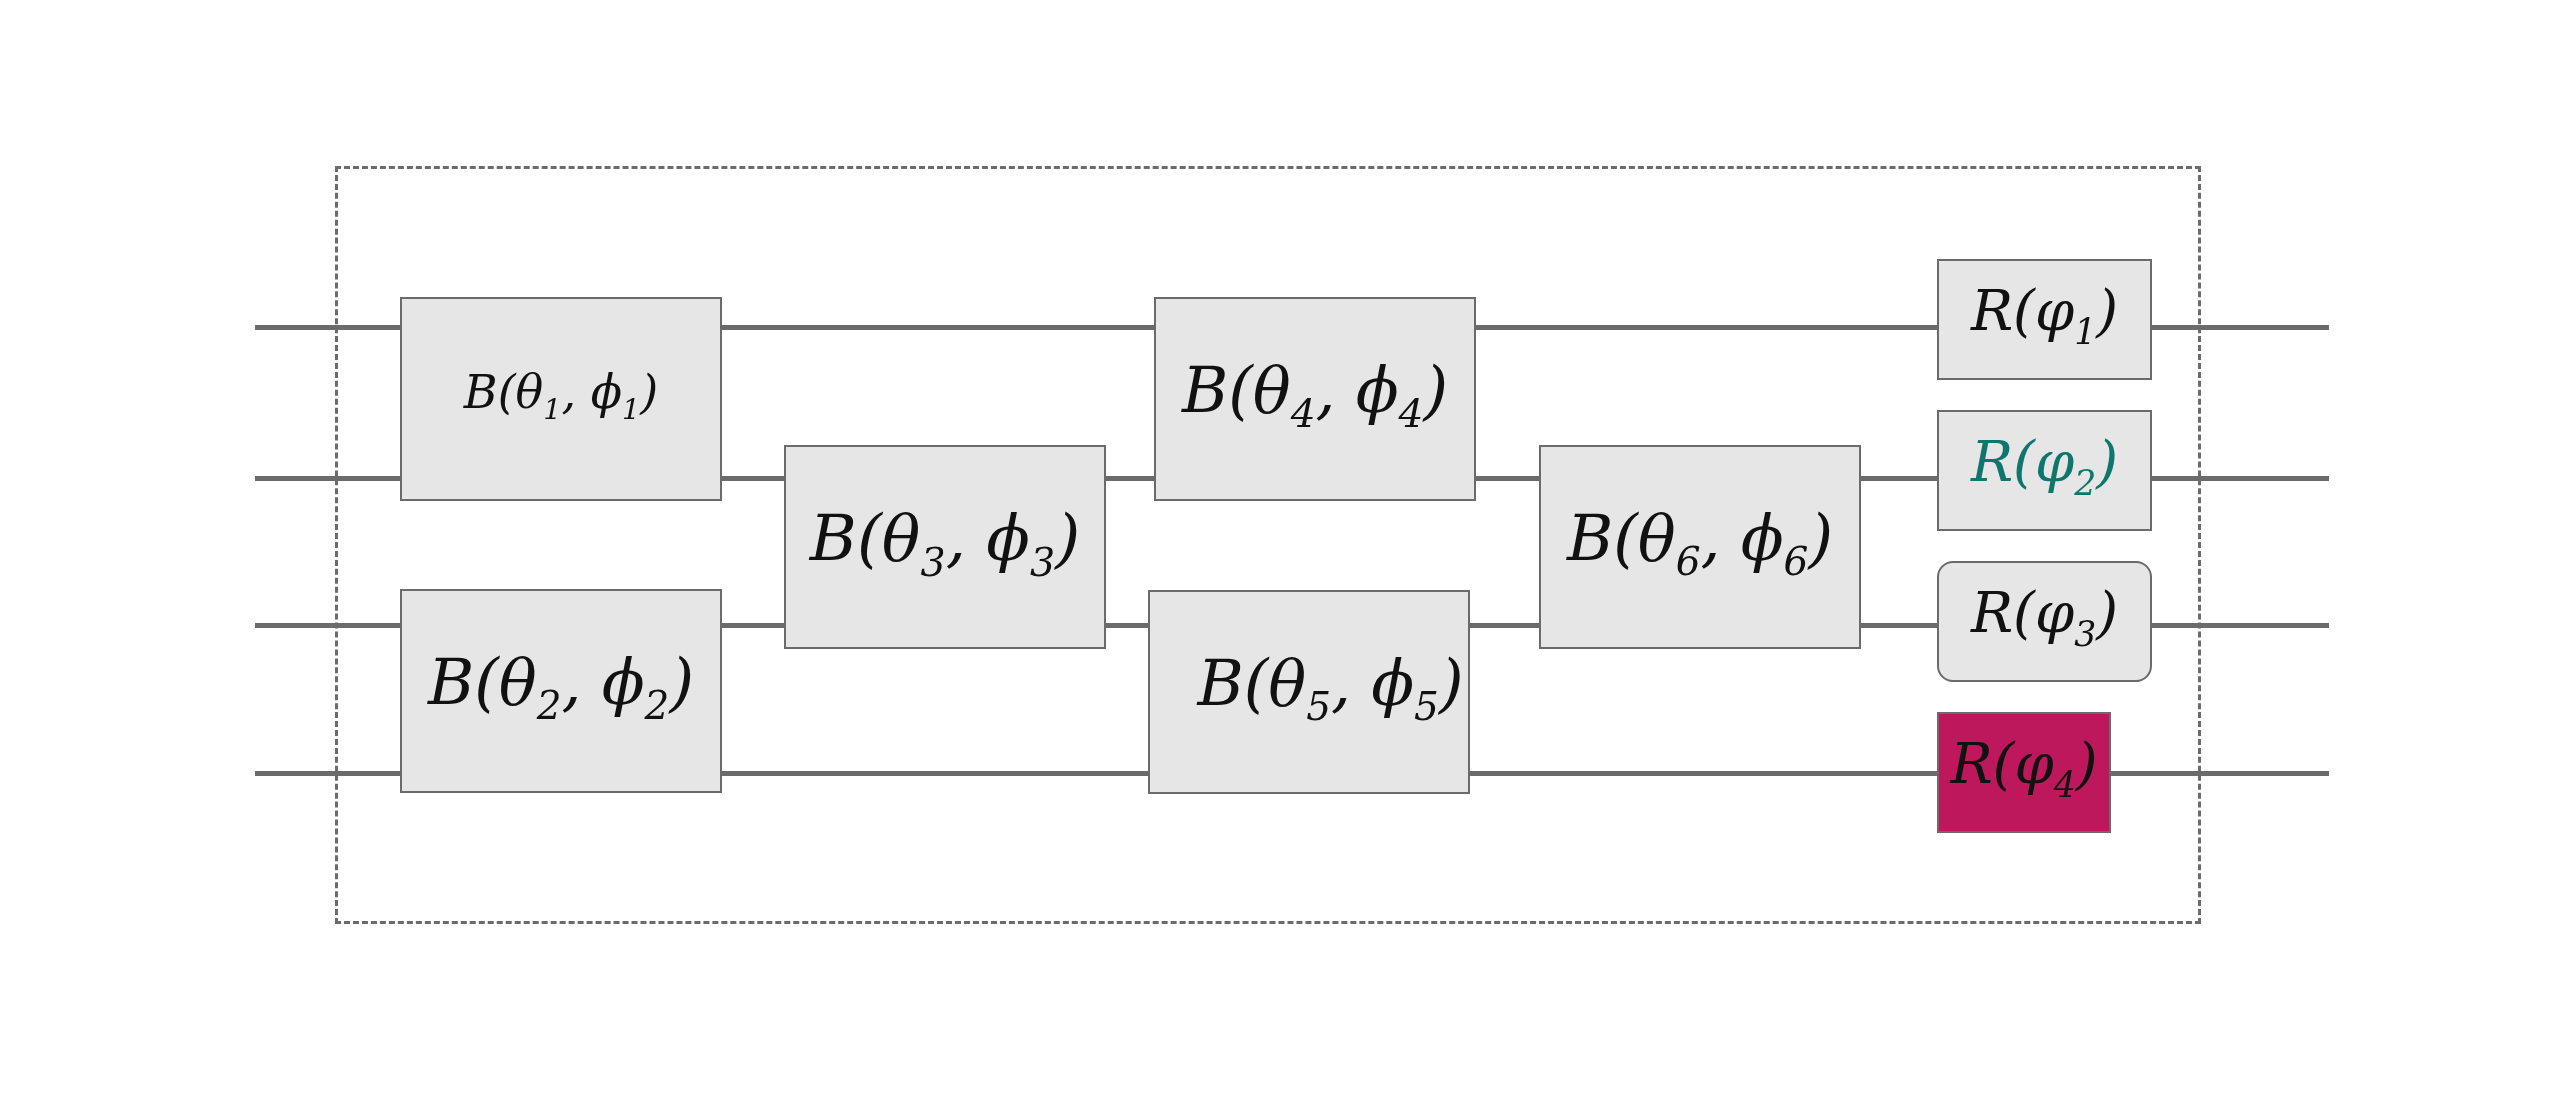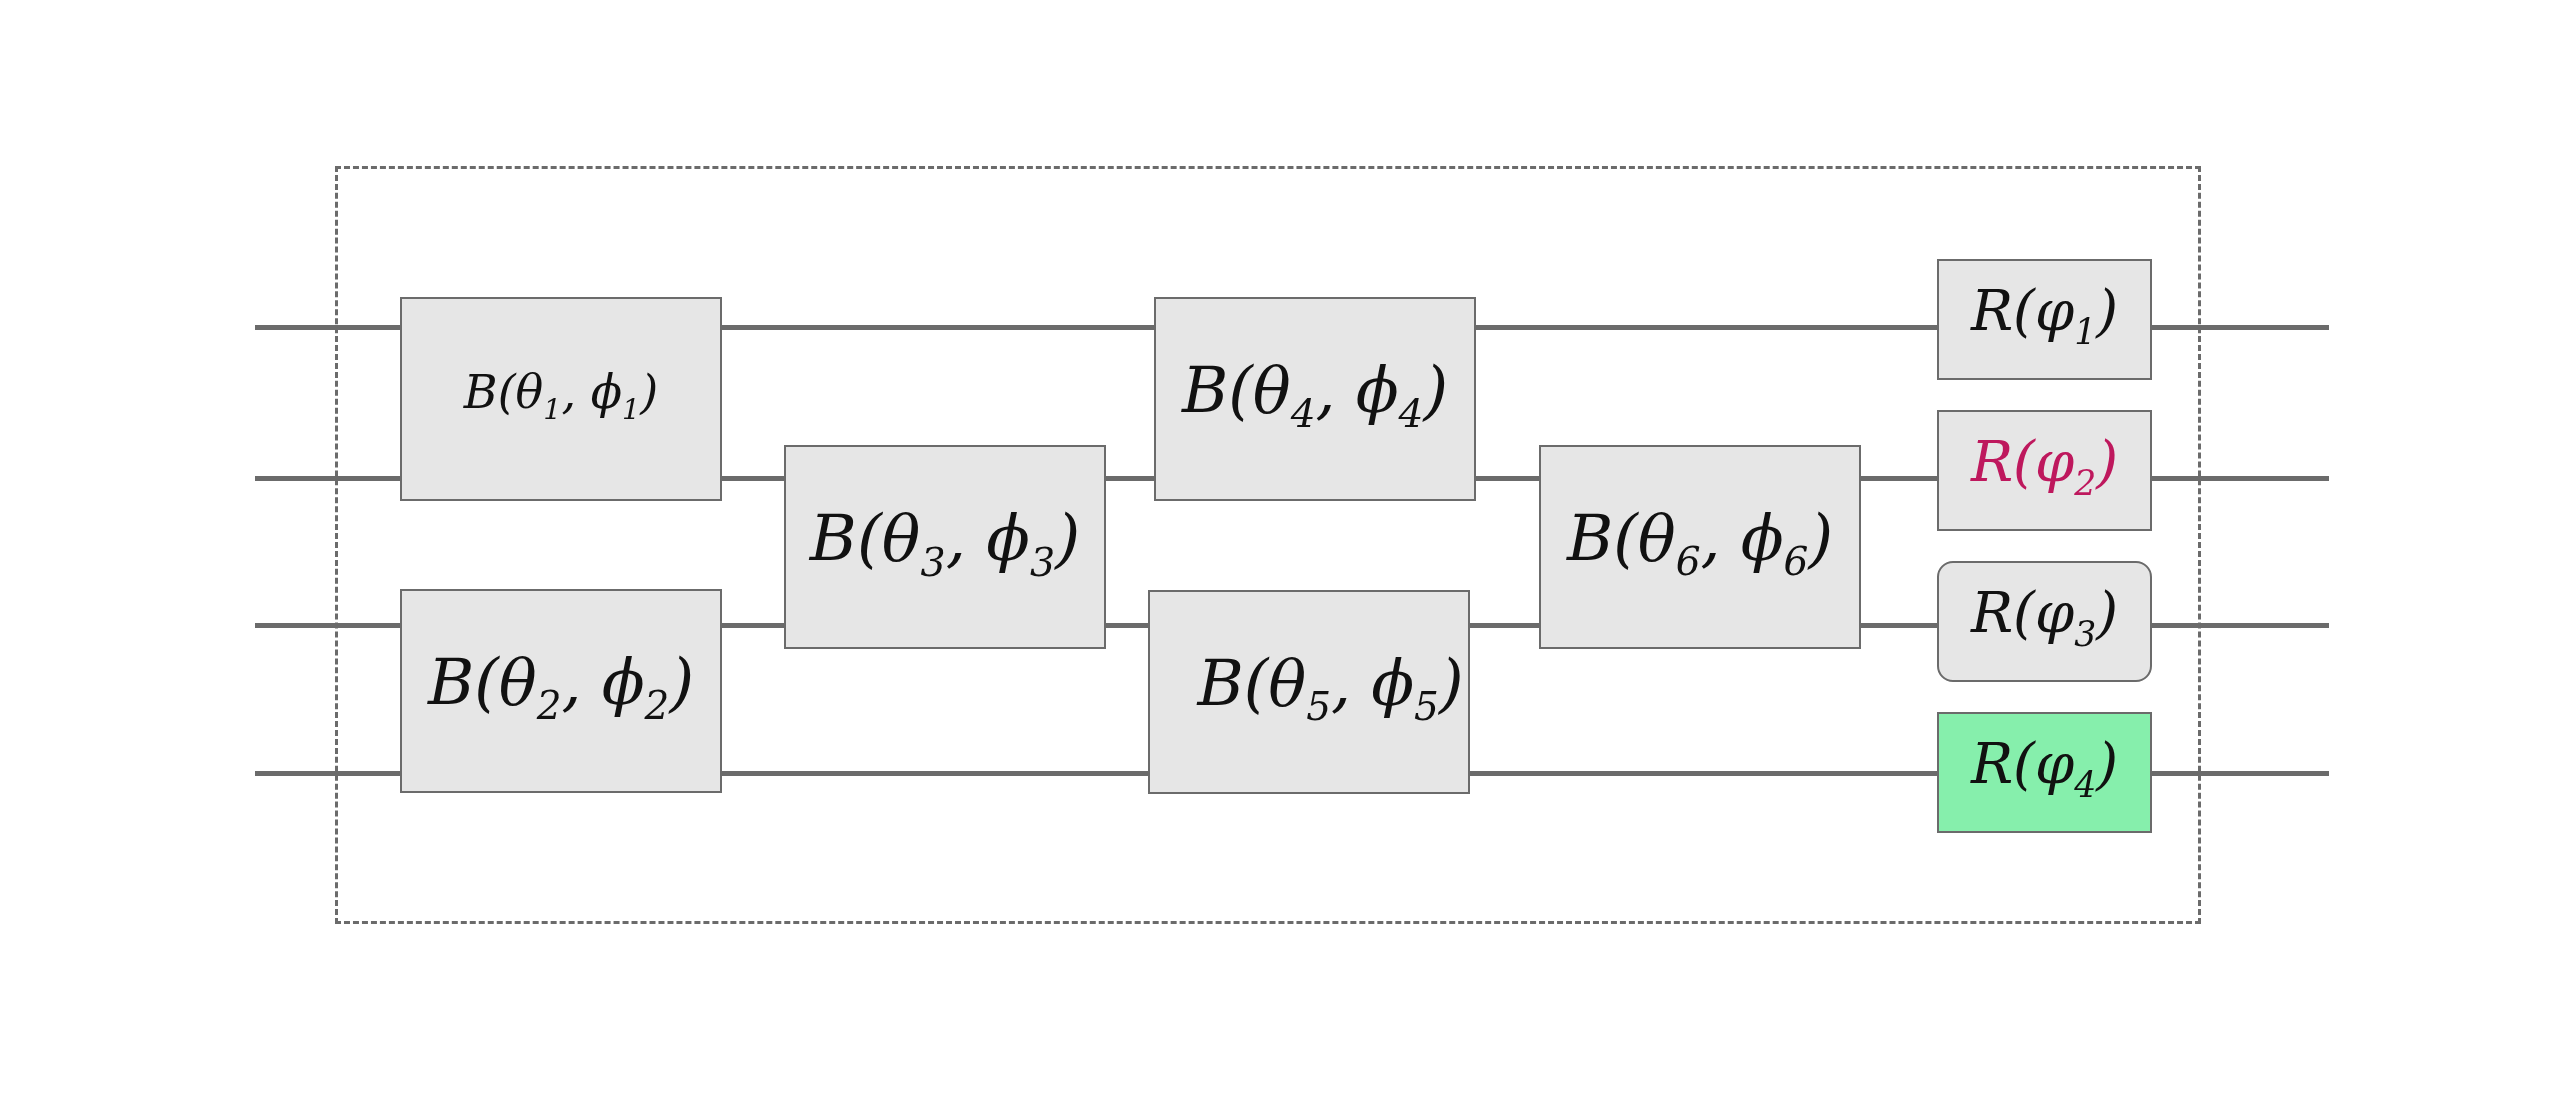--- a/index.html
+++ b/index.html
@@ -74,23 +74,23 @@
       <div class="gate" style="left: 1148px; top: 590px; width: 322px; height: 204px; background: rgb(230, 230, 230); border-color: rgb(107, 107, 107); font-size: 63px;">
         <span class="gate-label" style="color: rgb(17, 17, 17); margin-left: 43px;"><span>B(θ</span><span class="sub">5</span><span>, ϕ</span><span class="sub">5</span><span>)</span></span>
       </div>
       <div class="gate" style="left: 1539px; top: 445px; width: 322px; height: 204px; background: rgb(230, 230, 230); border-color: rgb(107, 107, 107); font-size: 63px;">
         <span class="gate-label" style="color: rgb(17, 17, 17);"><span>B(θ</span><span class="sub">6</span><span>, ϕ</span><span class="sub">6</span><span>)</span></span>
       </div>
       <div class="gate" style="left: 1937px; top: 259px; width: 215px; height: 121px; background: rgb(230, 230, 230); border-color: rgb(107, 107, 107); font-size: 56px;">
         <span class="gate-label" style="color: rgb(17, 17, 17);"><span>R(φ</span><span class="sub">1</span><span>)</span></span>
       </div>
       <div class="gate" style="left: 1937px; top: 410px; width: 215px; height: 121px; background: rgb(230, 230, 230); border-color: rgb(107, 107, 107); font-size: 56px;">
-        <span class="gate-label" style="color: #be185d;"><span>R(φ</span><span class="sub">2</span><span>)</span></span>
+        <span class="gate-label" style="color: #0f766e;"><span>R(φ</span><span class="sub">2</span><span>)</span></span>
       </div>
       <div class="gate" style="left: 1937px; top: 561px; width: 215px; height: 121px; background: rgb(230, 230, 230); border-color: rgb(107, 107, 107); font-size: 56px; border-radius: 16px;">
         <span class="gate-label" style="color: rgb(17, 17, 17);"><span>R(φ</span><span class="sub">3</span><span>)</span></span>
       </div>
-      <div class="gate" style="left: 1937px; top: 712px; width: 215px; height: 121px; background: #86efac; border-color: rgb(107, 107, 107); font-size: 56px;">
+      <div class="gate" style="left: 1937px; top: 712px; width: 174px; height: 121px; background: #be185d; border-color: rgb(107, 107, 107); font-size: 56px;">
         <span class="gate-label" style="color: rgb(17, 17, 17);"><span>R(φ</span><span class="sub">4</span><span>)</span></span>
       </div>
     </div>
 </div>
 
 
 </body></html>

